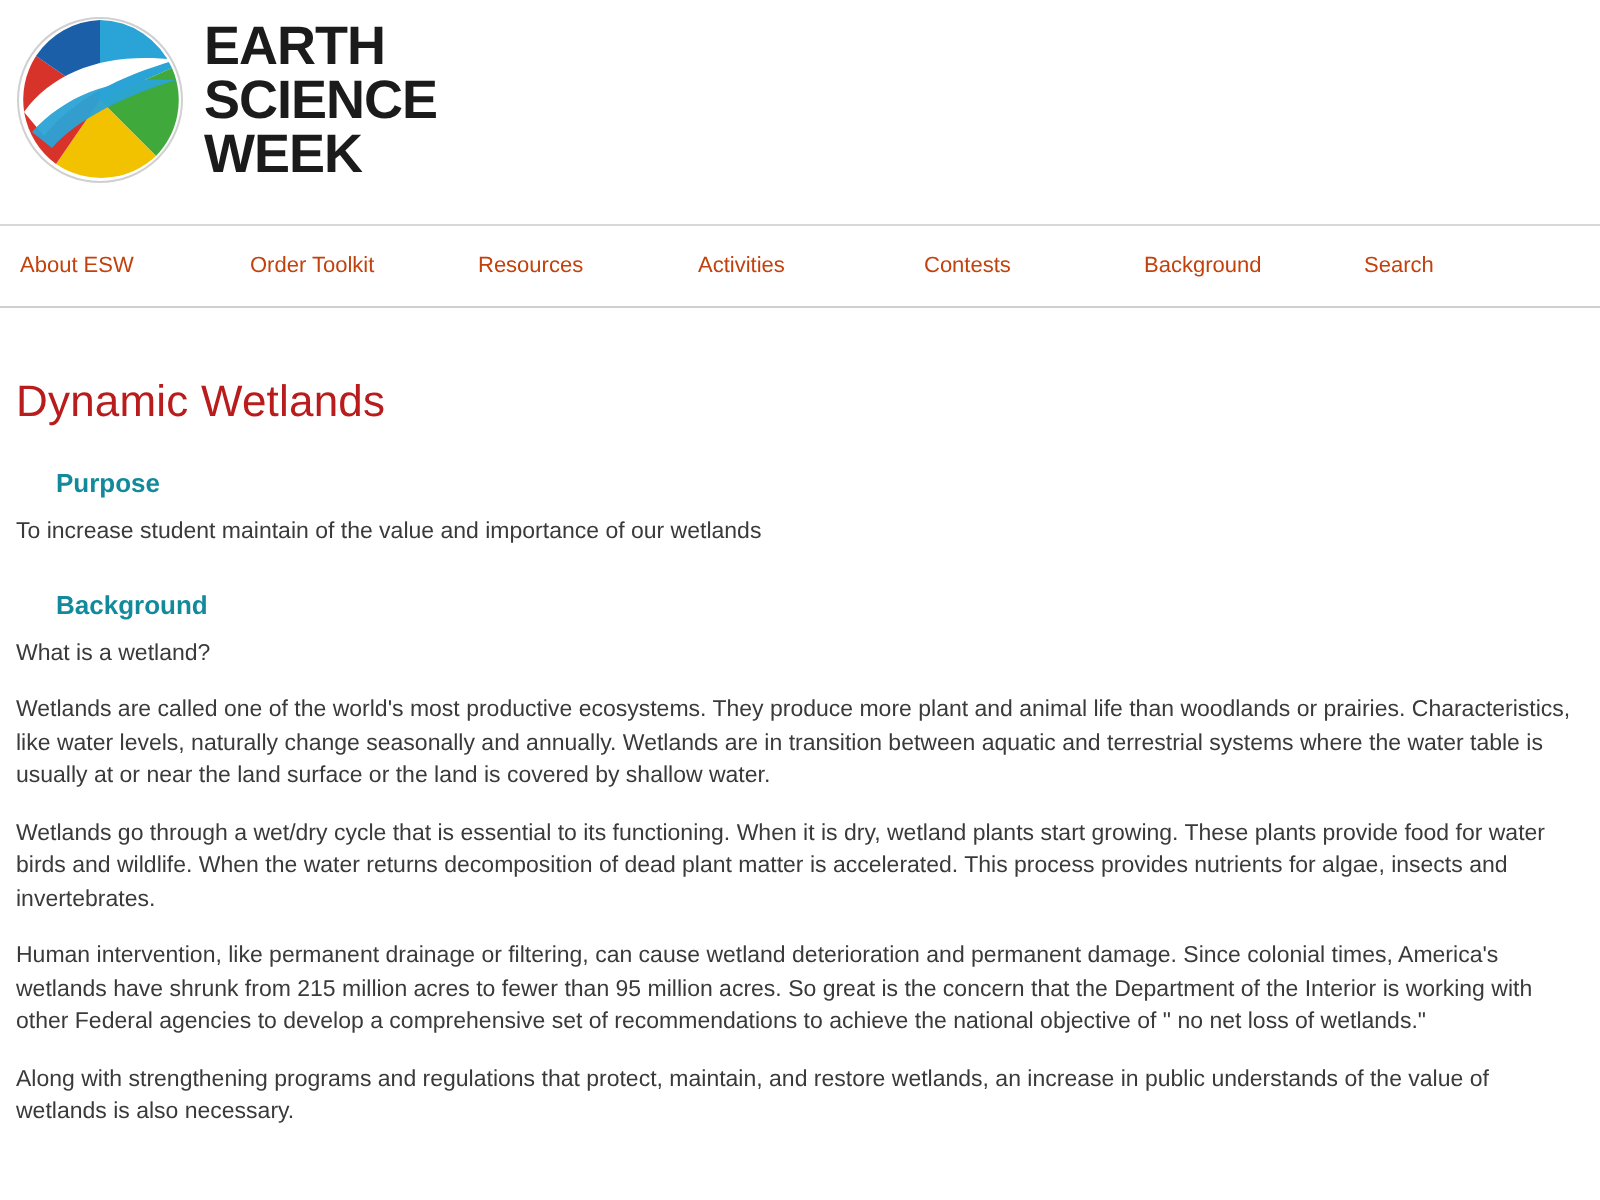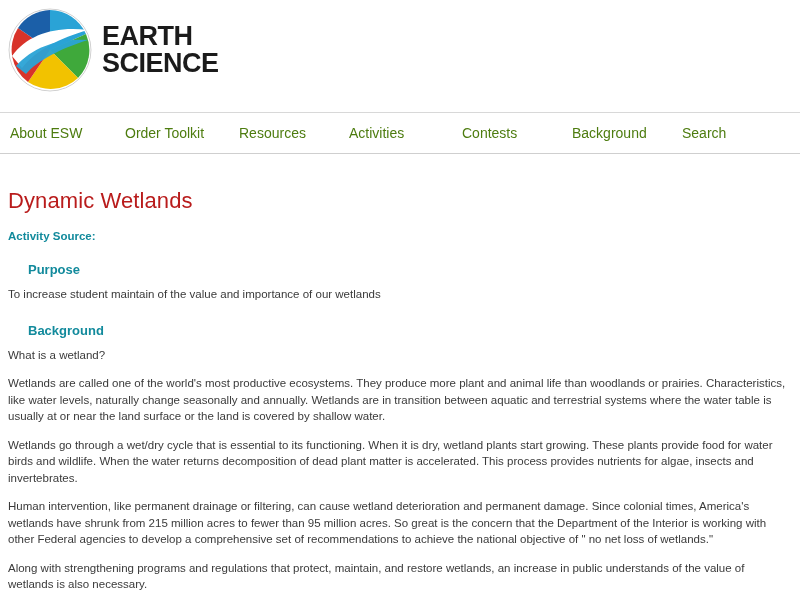--- a/index.html
+++ b/index.html
@@ -64,22 +64,22 @@
     background: #ffffff;
     border-bottom: 1px solid #cfcfcf;
   }
   .nav-inner {
     display: flex;
     align-items: center;
     height: 40px;
     padding-left: 10px;
   }
   .nav-item {
-    font-size: 14px;
-    color: #4d7c0f;
+    font-size: 11px;
+    color: #c2410c;
     text-decoration: none;
     white-space: nowrap;
   }
 
   
   .content {
     padding: 14px 14px 0 8px;
   }
   h1.title {
     font-size: 22px;
@@ -133,40 +133,40 @@
           <path d="M42 42 L10 20 A40 40 0 0 1 42 2 Z" fill="#1b5fa8"></path>
 
           <path d="M4 48 C 20 26, 48 18, 80 22 C 52 30, 28 42, 14 60 Z" fill="#ffffff"></path>
           <path d="M8 58 C 26 38, 52 30, 80 32 C 54 40, 30 52, 18 66 Z" fill="#2aa3d6" opacity="0.95"></path>
           <circle cx="42" cy="42" r="41" fill="none" stroke="#d0d0d0" stroke-width="1"></circle>
         </svg>
       </div>
       <div class="logo-text">
         <div>EARTH</div>
         <div>SCIENCE</div>
+        <div>WEEK</div>
       </div>
     </div>
   </div>
 
   <div class="nav">
     <div class="nav-inner">
       <a class="nav-item" style="width:115px" href="#">About ESW</a>
       <a class="nav-item" style="width:114px" href="#">Order Toolkit</a>
       <a class="nav-item" style="width:110px" href="#">Resources</a>
       <a class="nav-item" style="width:113px" href="#">Activities</a>
       <a class="nav-item" style="width:110px" href="#">Contests</a>
       <a class="nav-item" style="width:110px" href="#">Background</a>
       <a class="nav-item" href="#">Search</a>
     </div>
   </div>
 
   <div class="content">
     <h1 class="title">Dynamic Wetlands</h1>
 
-    <div class="src-label">Activity Source:</div>
     <div class="src-lines">
     </div>
 
     <h2 class="section">Purpose</h2>
     <p class="body">To increase student maintain of the value and importance of our wetlands</p>
 
     <h2 class="section">Background</h2>
     <p class="body">What is a wetland?</p>
     <p class="body">Wetlands are called one of the world's most productive ecosystems. They produce more plant and animal life than woodlands or prairies. Characteristics, like water levels, naturally change seasonally and annually. Wetlands are in transition between aquatic and terrestrial systems where the water table is usually at or near the land surface or the land is covered by shallow water.</p>
     <p class="body">Wetlands go through a wet/dry cycle that is essential to its functioning. When it is dry, wetland plants start growing. These plants provide food for water birds and wildlife. When the water returns decomposition of dead plant matter is accelerated. This process provides nutrients for algae, insects and invertebrates.</p>

